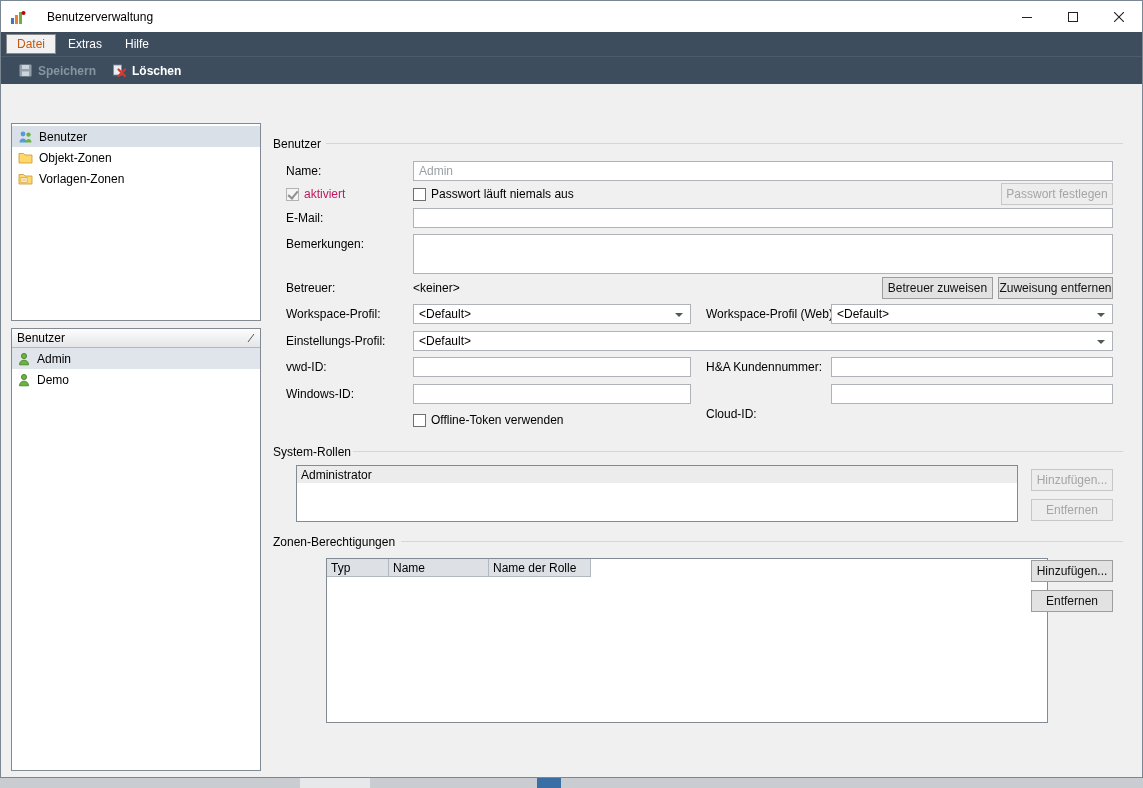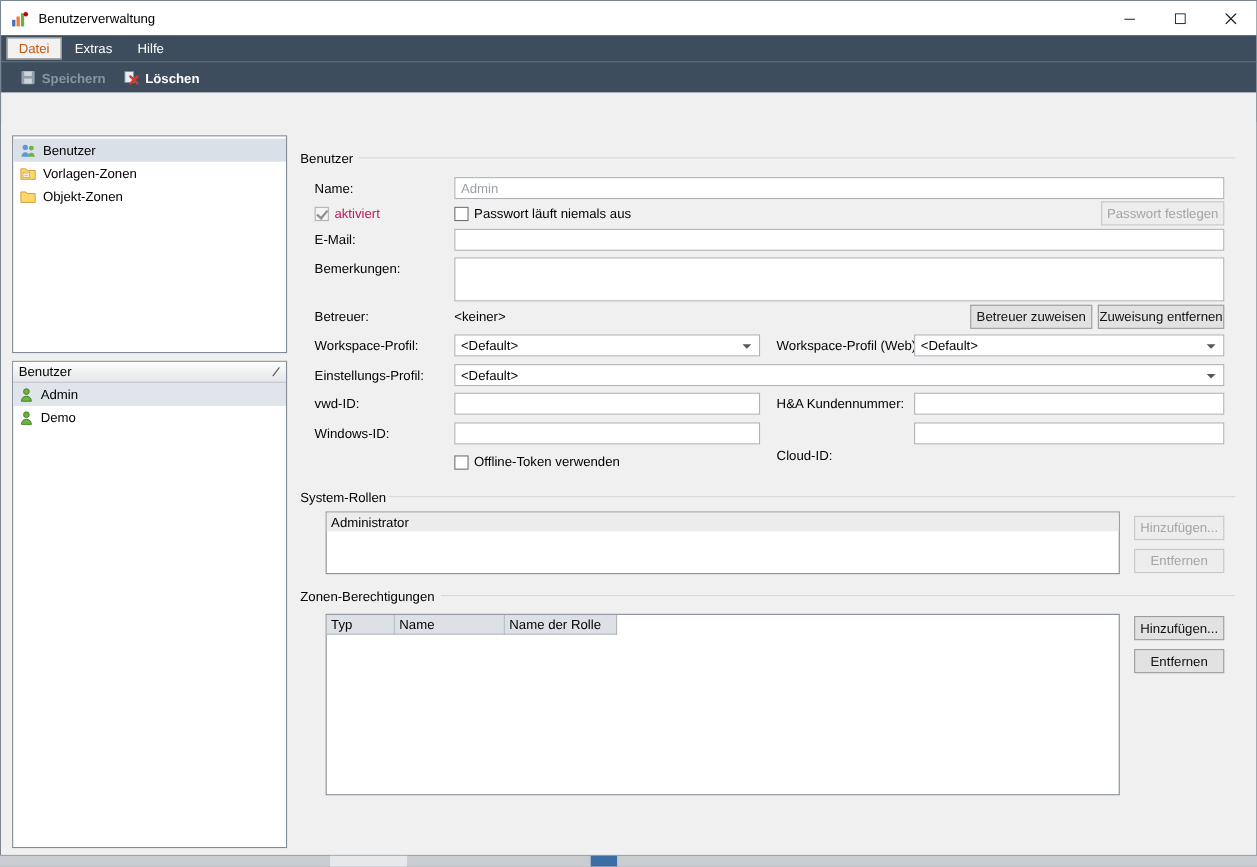--- a/index.html
+++ b/index.html
@@ -4,21 +4,21 @@
 <style>
   * { margin:0; padding:0; box-sizing:border-box; }
   html,body { background:#9aa0a6; }
   body { font-family:"Liberation Sans", sans-serif; font-size:12px; color:#000; }
   .screen { position:relative; width:1143px; height:788px; background:#cfcfcf; overflow:hidden; }
   .window { position:absolute; left:0; top:0; width:1143px; height:778px; background:#f0f0f0; border:1px solid #7a8691; }
 
   
   .titlebar { position:absolute; left:0; top:0; right:0; height:31px; background:#ffffff; display:flex; align-items:center; }
   .titlebar .app-icon { margin-left:9px; display:flex; }
-  .titlebar .title { margin-left:9px; font-size:12px; color:#000; }
+  .titlebar .title { margin-left:21px; font-size:12px; color:#000; }
   .win-controls { position:absolute; right:0; top:0; height:31px; display:flex; }
   .win-btn { width:46px; height:31px; display:flex; align-items:center; justify-content:center; }
 
   
   .menubar { position:absolute; left:0; top:31px; right:0; height:24px; background:#3e4d5d; display:flex; align-items:center; padding-left:5px; }
   .menu-item { color:#ffffff; padding:3px 11px; margin-right:1px; cursor:default; }
   .menu-item.active { background:#f2f2f2; color:#c45911; border:1px solid #8a8a8a; padding:2px 10px; }
 
   
   .toolbar { position:absolute; left:0; top:55px; right:0; height:28px; background:#3e4d5d; border-top:1px solid #4c5c6c; display:flex; align-items:center; padding-left:9px; }
@@ -54,21 +54,21 @@
   .dd::after { content:""; position:absolute; right:7px; top:8px; border-left:4px solid transparent; border-right:4px solid transparent; border-top:4px solid #53575c; }
   .btn { position:absolute; height:22px; background:#e2e2e2; border:1px solid #9d9d9d; display:flex; align-items:center; justify-content:center; color:#111; white-space:nowrap; }
   .btn.disabled { background:#ededed; border-color:#c7c7c7; color:#a5a5a5; }
   .cbwrap { position:absolute; display:flex; align-items:center; gap:5px; white-space:nowrap; }
   .cb { width:13px; height:13px; background:#ffffff; border:1px solid #707070; position:relative; flex:0 0 auto; }
   .cb.disabled { border-color:#b3b3b3; background:#f4f4f4; }
   .cb.checked::after { content:""; position:absolute; left:3px; top:0px; width:4px; height:8px; border:solid #8e8e8e; border-width:0 2px 2px 0; transform:rotate(40deg); }
 
   .listbox { position:absolute; background:#ffffff; border:1px solid #828a93; }
   .listbox .lb-row { height:17px; display:flex; align-items:center; padding-left:4px; background:#ececec; }
-  .ztable { position:absolute; background:#ffffff; border:1px solid #828a93; }
+  .ztable { position:absolute; background:#ffffff; border:1px solid #828a93;margin-left:30px; }
   .zheader { display:flex; height:18px; }
   .zcell { background:#dde1e6; border-right:1px solid #b2b8bf; border-bottom:1px solid #b2b8bf; display:flex; align-items:center; padding-left:4px; }
   .footer-note { position:absolute; white-space:nowrap; color:#1a1a1a; }
 
   
   .taskbar { position:absolute; left:0; top:778px; width:1143px; height:10px; background:#c9ccd0; }
   .taskbar .frag-light { position:absolute; left:300px; top:0; width:70px; height:10px; background:#e6e8ea; }
   .taskbar .frag-blue { position:absolute; left:537px; top:0; width:24px; height:10px; background:#3a6ea5; }
 </style>
 </head>
@@ -139,31 +139,31 @@
             <circle cx="5" cy="4" r="2.4" fill="#5b9bd5"></circle>
             <path d="M1.5 12.5 C1.5 9.8 3 8.4 5 8.4 C7 8.4 8.5 9.8 8.5 12.5 Z" fill="#5b9bd5"></path>
             <circle cx="10.5" cy="4.6" r="2.2" fill="#6db33f"></circle>
             <path d="M7.6 12.5 C7.6 10.2 9 8.9 10.5 8.9 C12.3 8.9 13.5 10.2 13.5 12.5 Z" fill="#6db33f"></path>
           </svg>
           <span>Benutzer</span>
         </div>
         <div class="tree-row">
           <svg width="15" height="13" viewBox="0 0 15 13">
             <path d="M1 2.5 L5.5 2.5 L7 4 L14 4 L14 12 L1 12 Z" fill="#ffd76b" stroke="#c9972c" stroke-width="0.8"></path>
+          </svg>
+          <span>Objekt-Zonen</span>
+        </div>
+        <div class="tree-row">
+          <svg width="15" height="13" viewBox="0 0 15 13">
+            <path d="M1 2.5 L5.5 2.5 L7 4 L14 4 L14 12 L1 12 Z" fill="#ffd76b" stroke="#c9972c" stroke-width="0.8"></path>
             <rect x="3" y="5.5" width="6" height="5" fill="#ffffff" stroke="#c9972c" stroke-width="0.6"></rect>
             <line x1="4" y1="7" x2="8" y2="7" stroke="#c9972c" stroke-width="0.6"></line>
             <line x1="4" y1="8.7" x2="8" y2="8.7" stroke="#c9972c" stroke-width="0.6"></line>
           </svg>
           <span>Vorlagen-Zonen</span>
-        </div>
-        <div class="tree-row">
-          <svg width="15" height="13" viewBox="0 0 15 13">
-            <path d="M1 2.5 L5.5 2.5 L7 4 L14 4 L14 12 L1 12 Z" fill="#ffd76b" stroke="#c9972c" stroke-width="0.8"></path>
-          </svg>
-          <span>Objekt-Zonen</span>
         </div>
       </div>
 
       <div class="list-panel">
         <div class="list-header">
           <span>Benutzer</span>
           <svg width="8" height="10" viewBox="0 0 8 10">
               <line x1="1" y1="9" x2="7" y2="1" stroke="#555" stroke-width="1"></line>
             </svg>
         </div>

